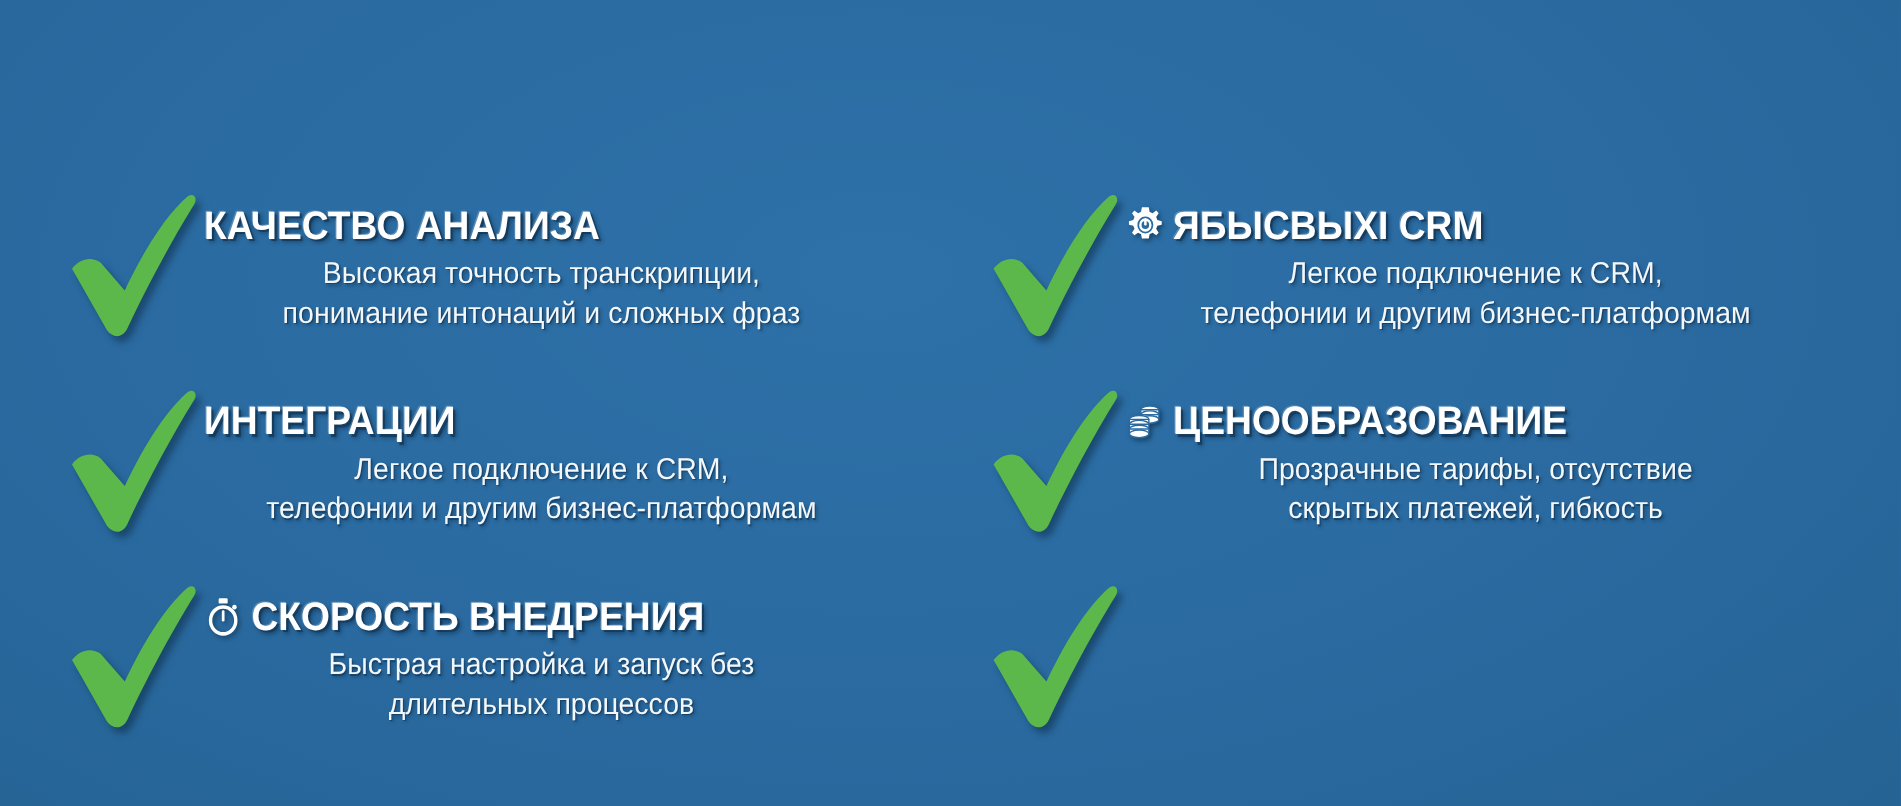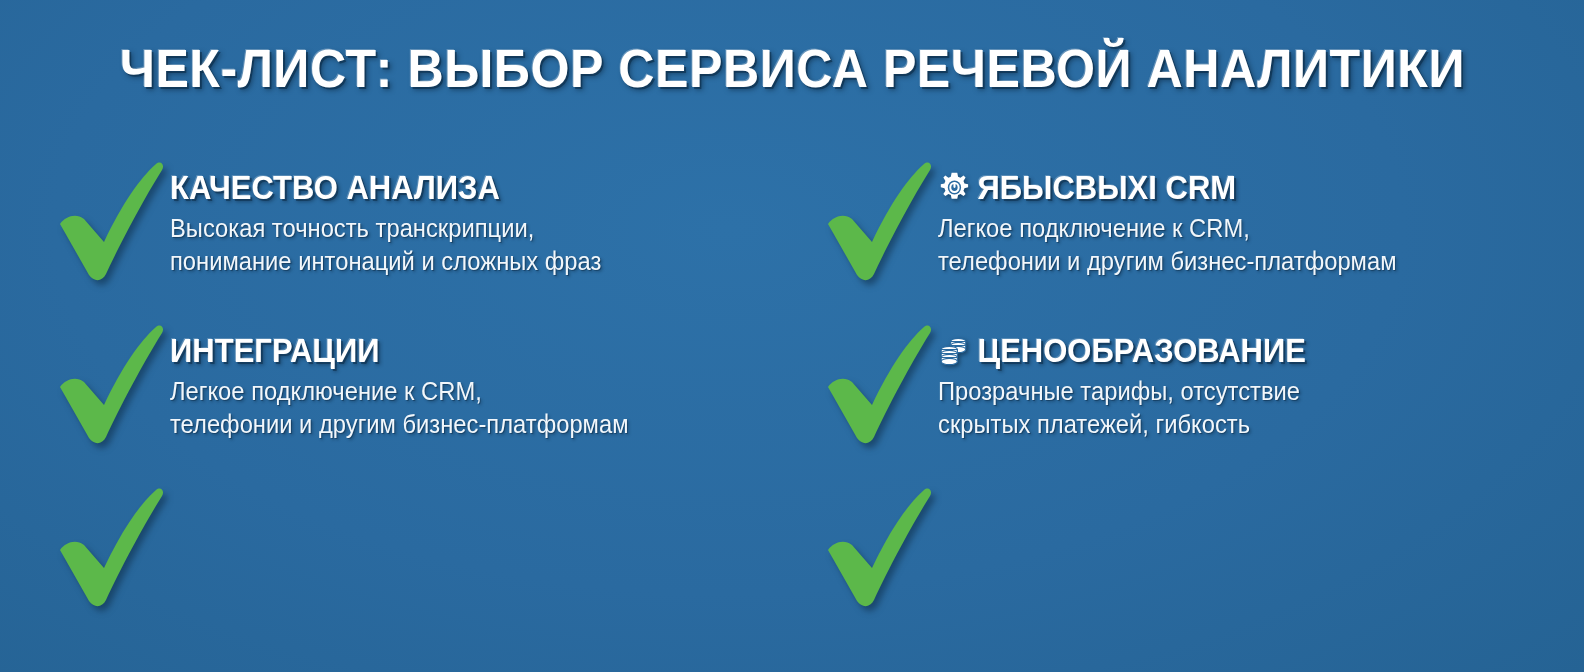--- a/index.html
+++ b/index.html
@@ -72,20 +72,21 @@
   .column.left  { padding-left: 52px;  padding-right: 30px; }
   .column.right { padding-left: 820px; padding-right: 32px; }
   
   .column.right { padding-left: 28px; }
 
   .item {
     display: flex;
     align-items: flex-start;
     height: 163px;
     box-sizing: border-box;
+    text-align: center;
   }
 
   
   .check {
     flex: 0 0 auto;
     width: 118px;
     height: 126px;
     margin-top: 6px;
     position: relative;
   }
@@ -144,23 +145,20 @@
       1px 1px 0 rgba(10,40,66,0.45),
       2px 2px 3px rgba(8,32,54,0.40);
     white-space: pre-line;
   }
 </style>
 </head>
 <body>
 
 <div class="poster">
 
-  <div class="title-bar">
-    <h1 class="title">ЧЕК-ЛИСТ: ВЫБОР СЕРВИСА РЕЧЕВОЙ АНАЛИТИКИ</h1>
-  </div>
 
   <div class="columns">
 
     <div class="column left">
 
       <div class="item">
         <div class="check">
           <svg viewBox="0 0 118 126" xmlns="http://www.w3.org/2000/svg">
             <path d="M8 68 C14 60, 24 57, 32 63 L52 86 C70 48, 88 22, 104 8 C109 4, 113 9, 110 14 C90 46, 68 88, 54 118 C50 126, 42 126, 37 119 Z" fill="#5cb84a"></path>
           </svg>
@@ -187,20 +185,35 @@
           <p class="desc">Легкое подключение к CRM,
 телефонии и другим бизнес-платформам</p>
         </div>
       </div>
 
       <div class="item">
         <div class="check">
           <svg viewBox="0 0 118 126" xmlns="http://www.w3.org/2000/svg">
             <path d="M8 68 C14 60, 24 57, 32 63 L52 86 C70 48, 88 22, 104 8 C109 4, 113 9, 110 14 C90 46, 68 88, 54 118 C50 126, 42 126, 37 119 Z" fill="#5cb84a"></path>
           </svg>
+        </div>
+        <div class="itext">
+          <div class="heading">
+            <span class="hicon">
+              <svg width="30" height="32" viewBox="0 0 30 32" xmlns="http://www.w3.org/2000/svg">
+                <rect x="11" y="0.5" width="8" height="4.5" rx="1" fill="#ffffff"></rect>
+                <circle cx="25" cy="8" r="2" fill="#ffffff"></circle>
+                <circle cx="15" cy="19" r="11.2" fill="none" stroke="#ffffff" stroke-width="3"></circle>
+                <rect x="13.8" y="10.5" width="2.4" height="9.5" rx="1.1" fill="#ffffff"></rect>
+              </svg>
+            </span>
+            <span class="htext">СКОРОСТЬ ВНЕДРЕНИЯ</span>
+          </div>
+          <p class="desc">Быстрая настройка и запуск без
+длительных процессов</p>
         </div>
       </div>
 
     </div>
 
     <div class="column right">
 
       <div class="item">
         <div class="check">
           <svg viewBox="0 0 118 126" xmlns="http://www.w3.org/2000/svg">

